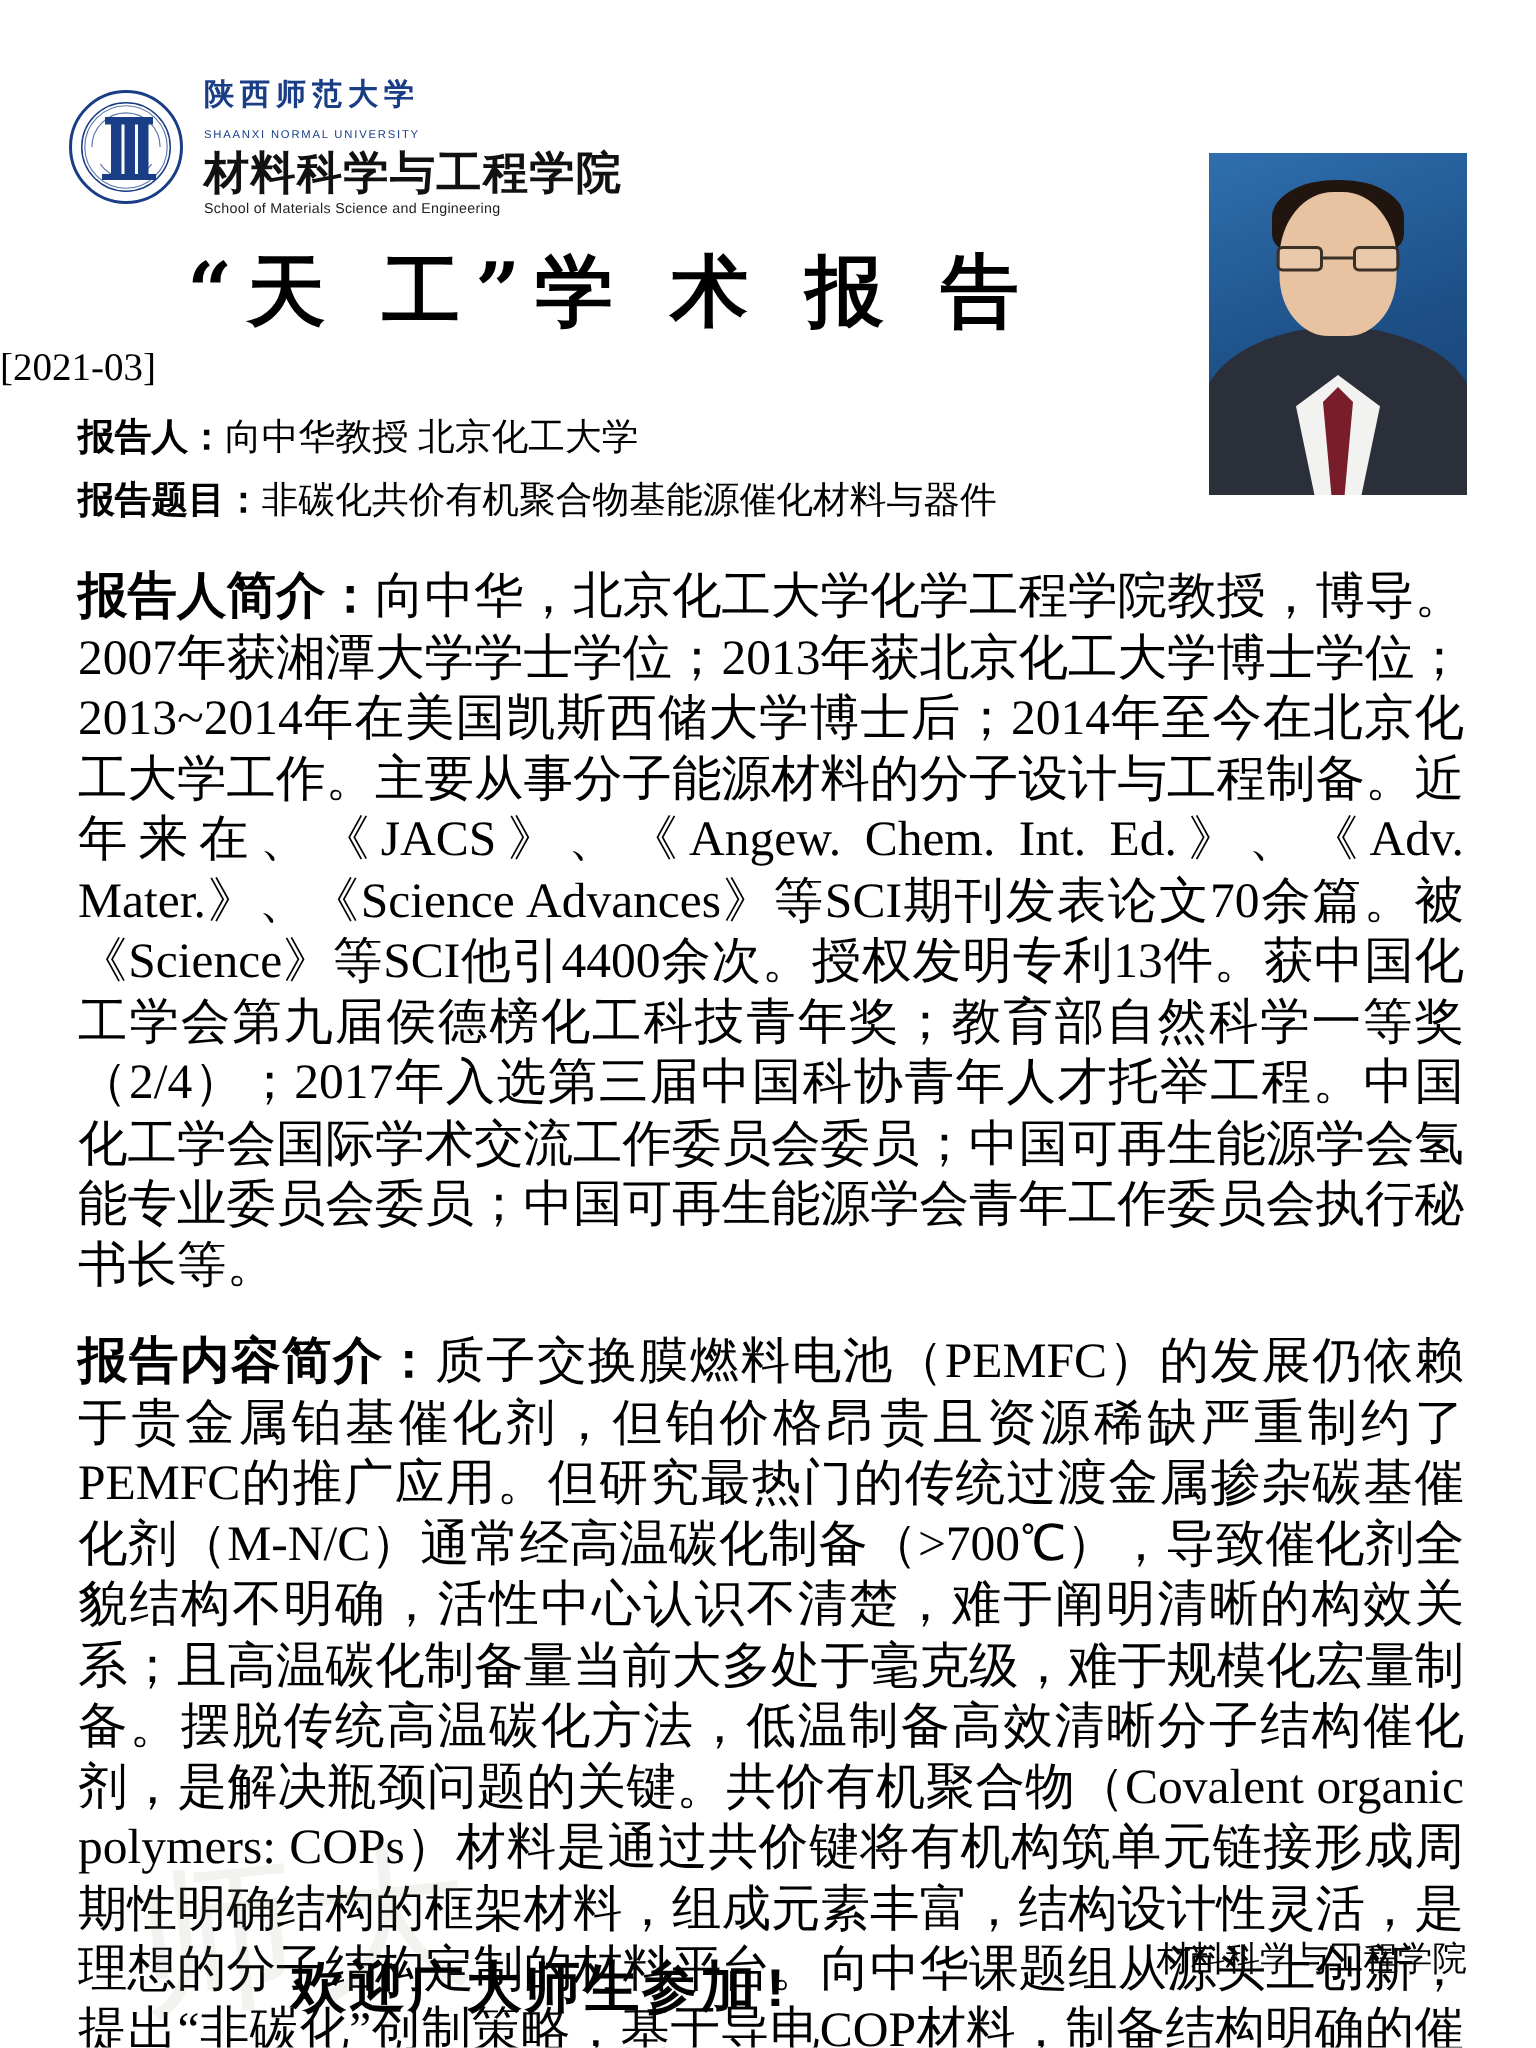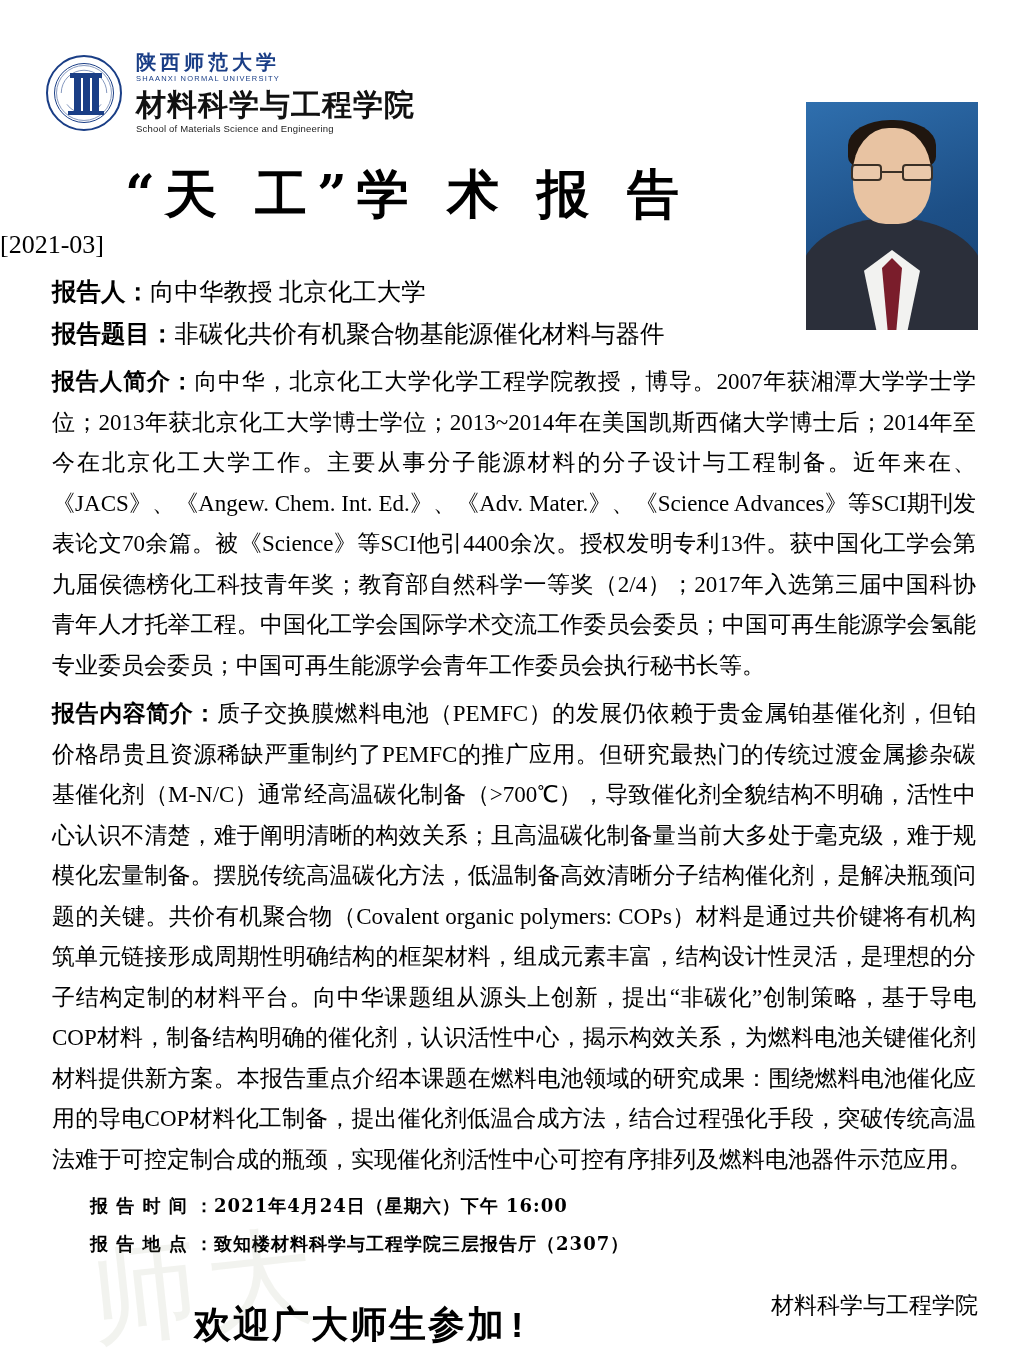--- a/index.html
+++ b/index.html
@@ -70,21 +70,21 @@
     font-size: 20px;
     letter-spacing: 4px;
     color: #1a3e86;
     font-weight: bold;
   }
   .logo-en-univ {
     font-family: "Liberation Sans", sans-serif;
     font-size: 7.5px;
     letter-spacing: 1.2px;
     color: #1a3e86;
-    margin-top: 3px;
+    margin-top: 14px;
   }
   .logo-cn-school {
     font-family: "DejaVu Serif", serif;
     font-size: 30px;
     font-weight: bold;
     color: #111111;
     margin-top: 7px;
     letter-spacing: 1px;
   }
   .logo-en-school {
@@ -216,25 +216,25 @@
     left: 52px;
     width: 924px;
   }
   .line-row {
     font-size: 24.5px;
     line-height: 40px;
     margin-bottom: 2px;
     width: 740px;
   }
   .para {
-    font-size: 23px;
+    font-size: 33px;
     line-height: 40.5px;
     text-align: justify;
     text-justify: inter-ideograph;
-    margin-top: 8px;
+    margin-top: 24px;
   }
   .para.speaker-bio { width: 924px; }
   .para.content-intro { width: 924px; }
   .lbl { font-weight: bold; }
 
   
   .info-time, .info-place {
     font-family: "DejaVu Serif", serif;
     font-size: 18px;
     font-weight: bold;

